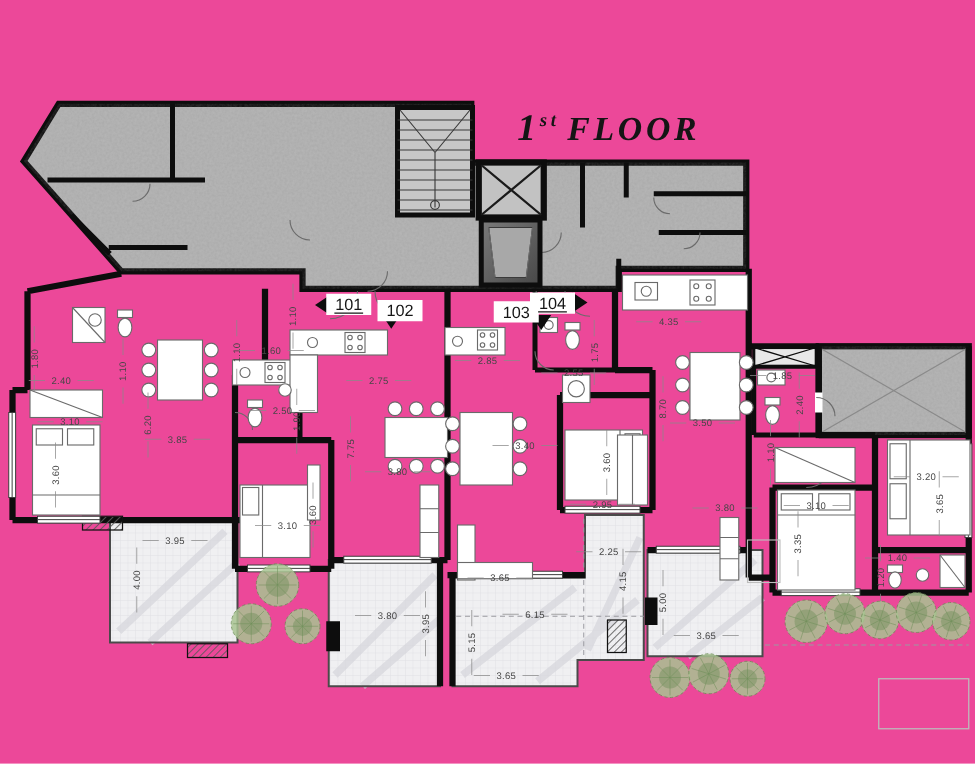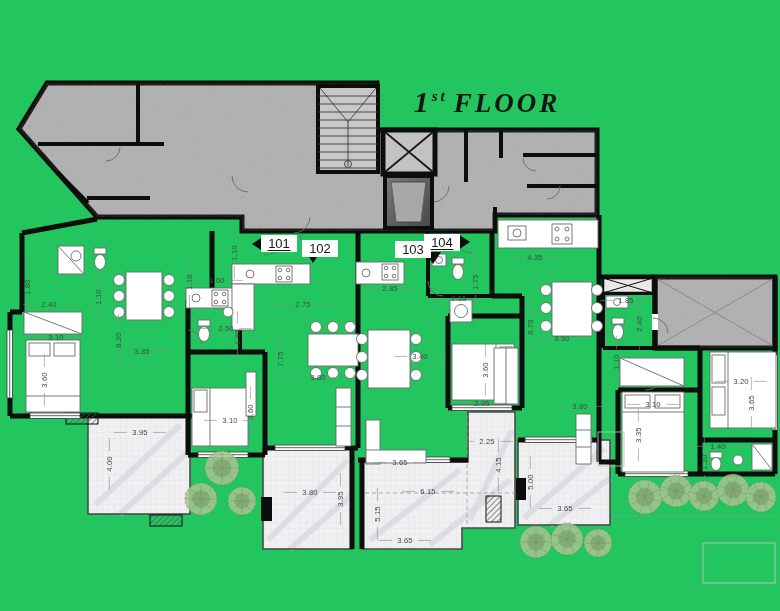--- a/index.html
+++ b/index.html
@@ -1,16 +1,16 @@
 <!DOCTYPE html>
 <html><head>
 <meta charset="utf-8">
 <style>
   html,body{margin:0;padding:0;background:#ffffff;}
-  .stage{position:relative;width:780px;height:611px;background:#22c55e;overflow:hidden;
+  .stage{position:relative;width:780px;height:611px;background:#ec4899;overflow:hidden;
          font-family:"Liberation Sans",sans-serif;}
   svg{position:absolute;inset:0;}
   .dim{font-family:"Liberation Sans",sans-serif;font-size:7.6px;fill:#474747;letter-spacing:.2px;}
   .unit{font-family:"Liberation Sans",sans-serif;font-size:13px;fill:#161616;}
   .ttl{font-family:"Liberation Serif",serif;font-style:italic;font-weight:bold;fill:#151515;letter-spacing:3px;}
   .wall{stroke:#0d0d0d;fill:none;}
   .fine{stroke:#6b6b6b;stroke-width:.9;fill:none;}
   .furn{stroke:#6a6a6a;stroke-width:.9;fill:#ffffff;}
   .dimline{stroke:#8a8a8a;stroke-width:.6;}
 </style>

